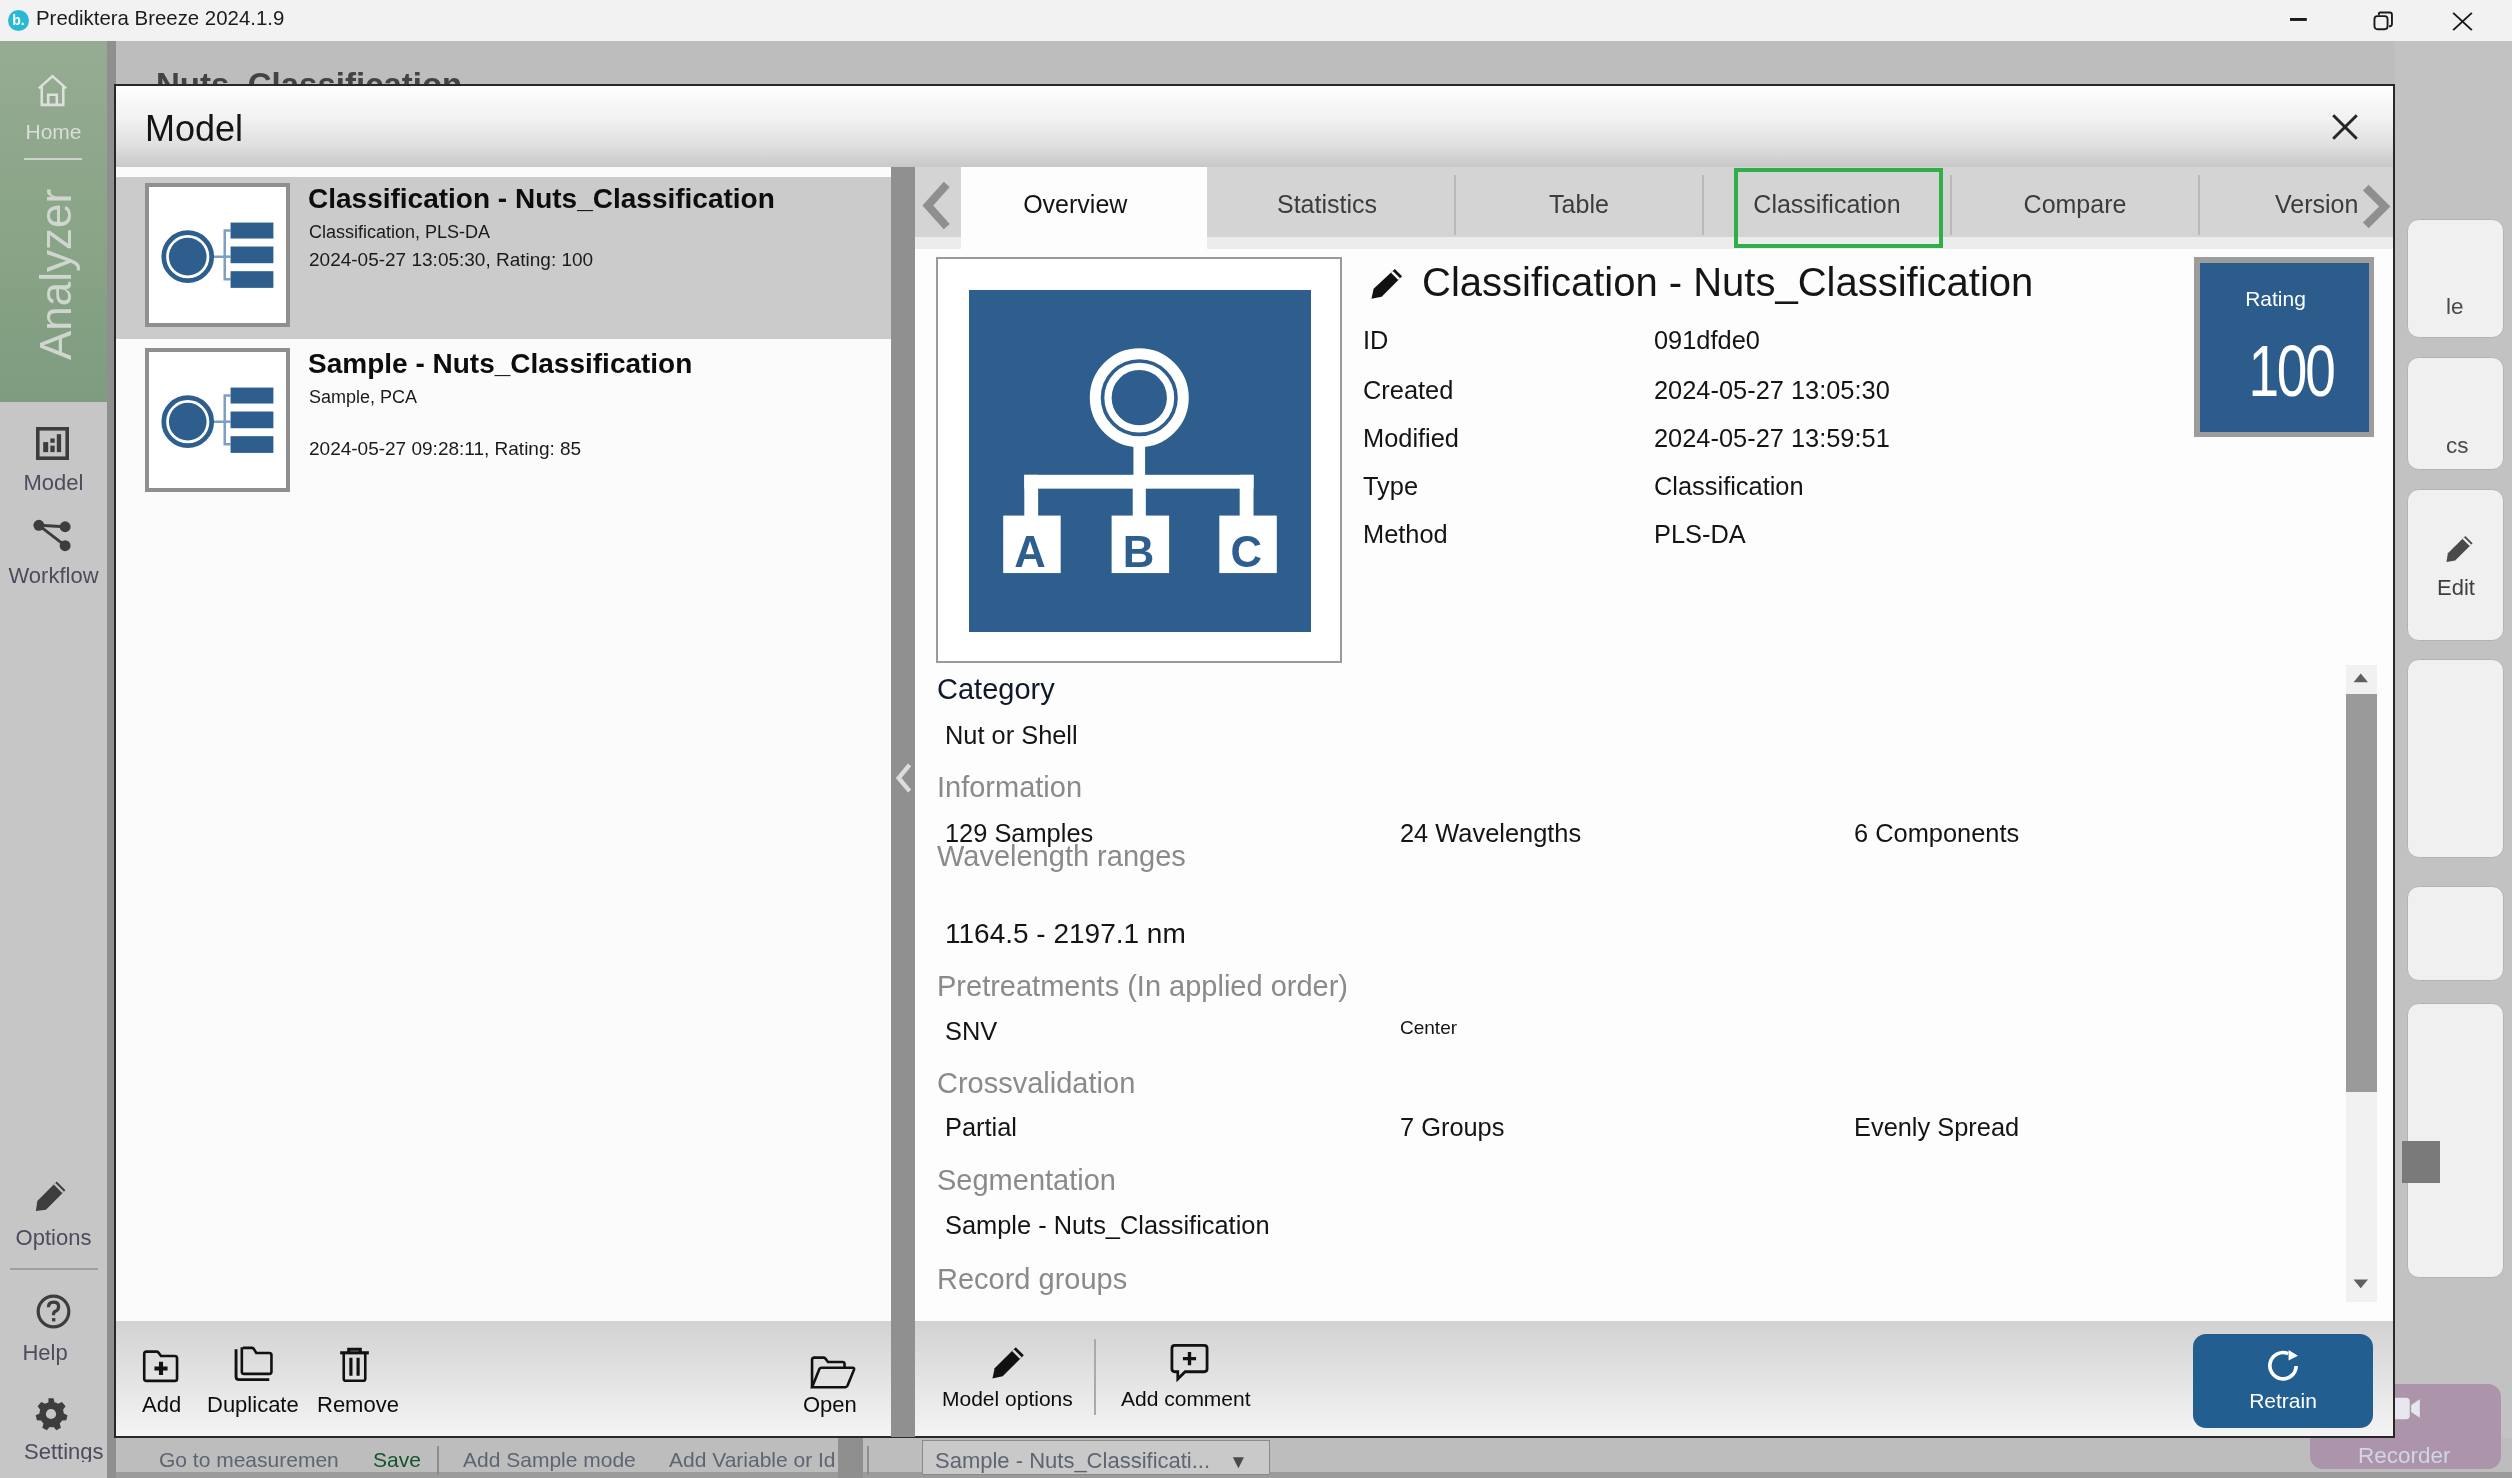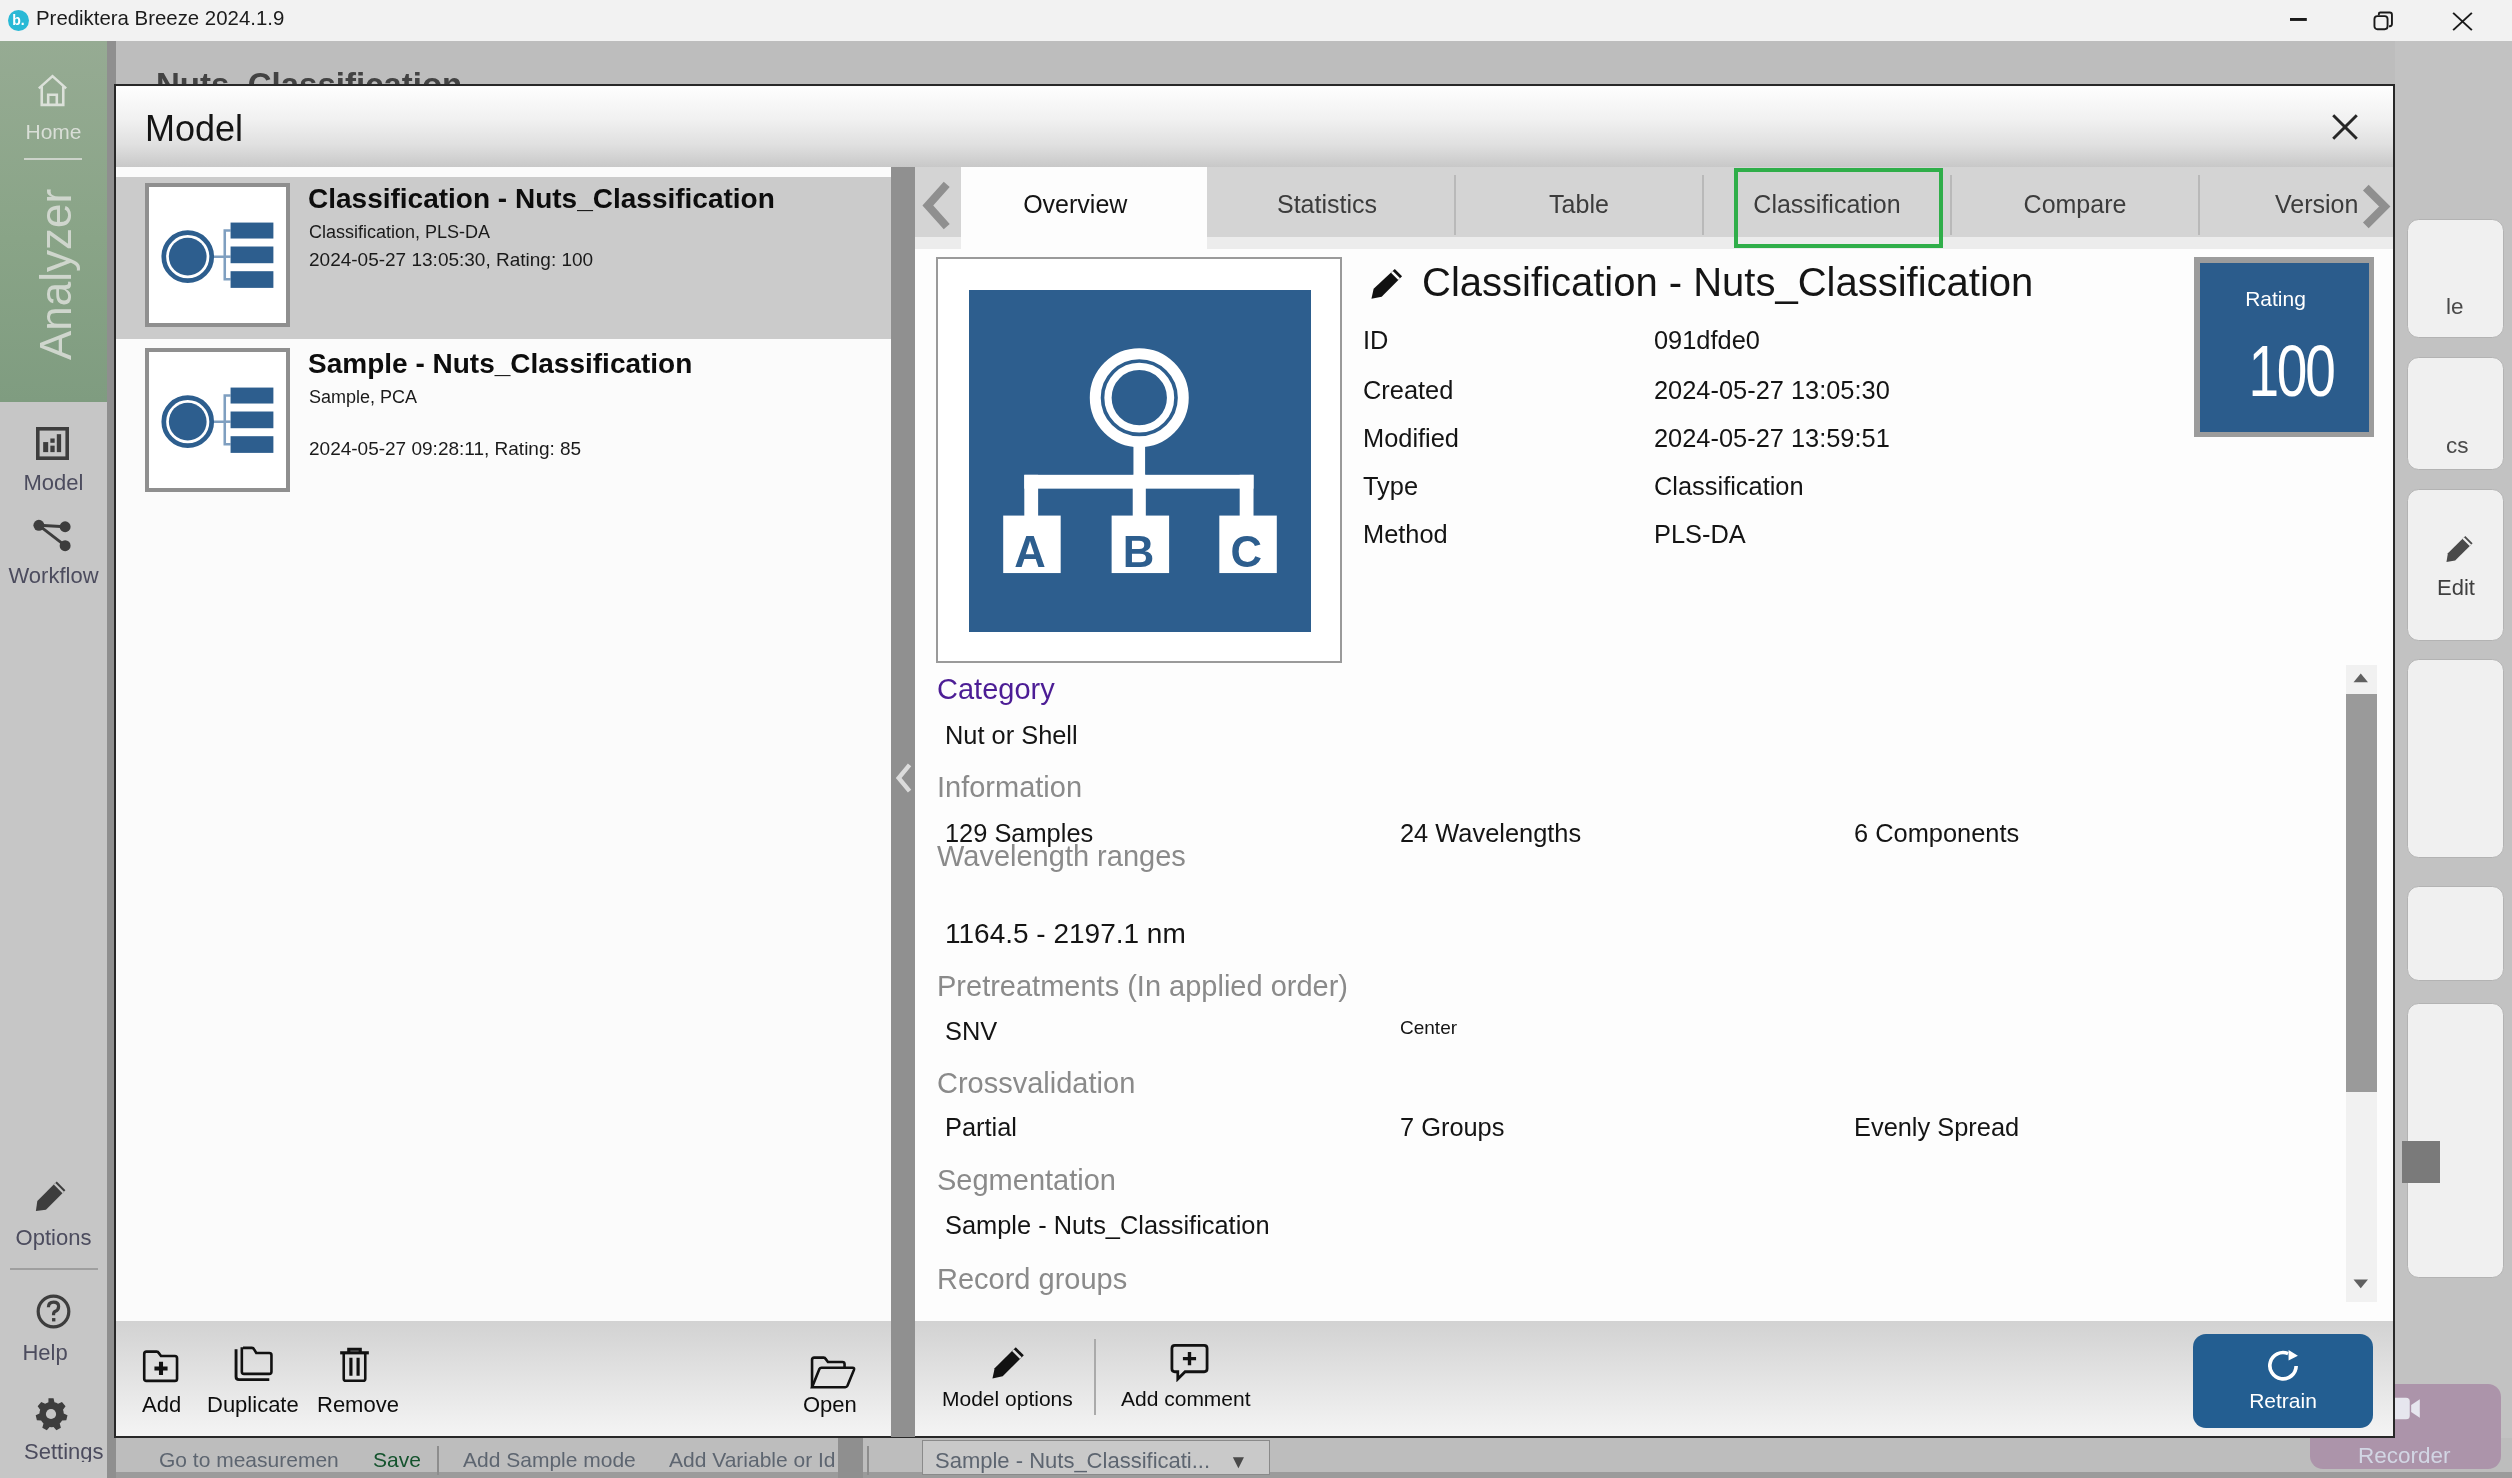--- a/index.html
+++ b/index.html
@@ -251,21 +251,21 @@
 <div class="abs" style="left:1363px;top:472px;font-size:25.4px;color:#141414;">Type</div>
 <div class="abs" style="left:1654px;top:472px;font-size:25.4px;color:#141414;">Classification</div>
 <div class="abs" style="left:1363px;top:520px;font-size:25.4px;color:#141414;">Method</div>
 <div class="abs" style="left:1654px;top:520px;font-size:25.4px;color:#141414;">PLS-DA</div>
 
 <div class="abs" style="left:2194px;top:257px;width:180px;height:180px;background:#9c9c9c;"></div>
 <div class="abs" style="left:2200px;top:263px;width:169px;height:169px;background:#2b5c8c;"></div>
 <div class="abs" style="left:2200px;top:287px;width:151px;text-align:center;font-size:21px;color:#fff;">Rating</div>
 <div class="abs" style="left:2200px;top:329px;width:169px;text-align:center;font-size:55px;letter-spacing:-2.2px;color:#fff;transform:scaleY(1.32);transform-origin:center top;padding-left:13px;">100</div>
 
-<div class="abs" style="left:937px;top:673px;font-size:29px;color:#4c1d95;">Category</div>
+<div class="abs" style="left:937px;top:673px;font-size:29px;color:#0f172a;">Category</div>
 <div class="abs" style="left:945px;top:721px;font-size:25.4px;color:#141414;">Nut or Shell</div>
 <div class="abs" style="left:937px;top:771px;font-size:29px;color:#8a8a8a;">Information</div>
 <div class="abs" style="left:945px;top:819px;font-size:25.4px;color:#141414;">129 Samples</div>
 <div class="abs" style="left:1400px;top:819px;font-size:25.4px;color:#141414;">24 Wavelengths</div>
 <div class="abs" style="left:1854px;top:819px;font-size:25.4px;color:#141414;">6 Components</div>
 <div class="abs" style="left:937px;top:840px;font-size:29px;color:#8a8a8a;">Wavelength ranges</div>
 <div class="abs" style="left:945px;top:918px;font-size:28px;color:#141414;">1164.5 - 2197.1 nm</div>
 <div class="abs" style="left:937px;top:970px;font-size:29px;color:#8a8a8a;">Pretreatments (In applied order)</div>
 <div class="abs" style="left:945px;top:1017px;font-size:25.4px;color:#141414;">SNV</div>
 <div class="abs" style="left:1400px;top:1017px;font-size:19px;color:#141414;">Center</div>

